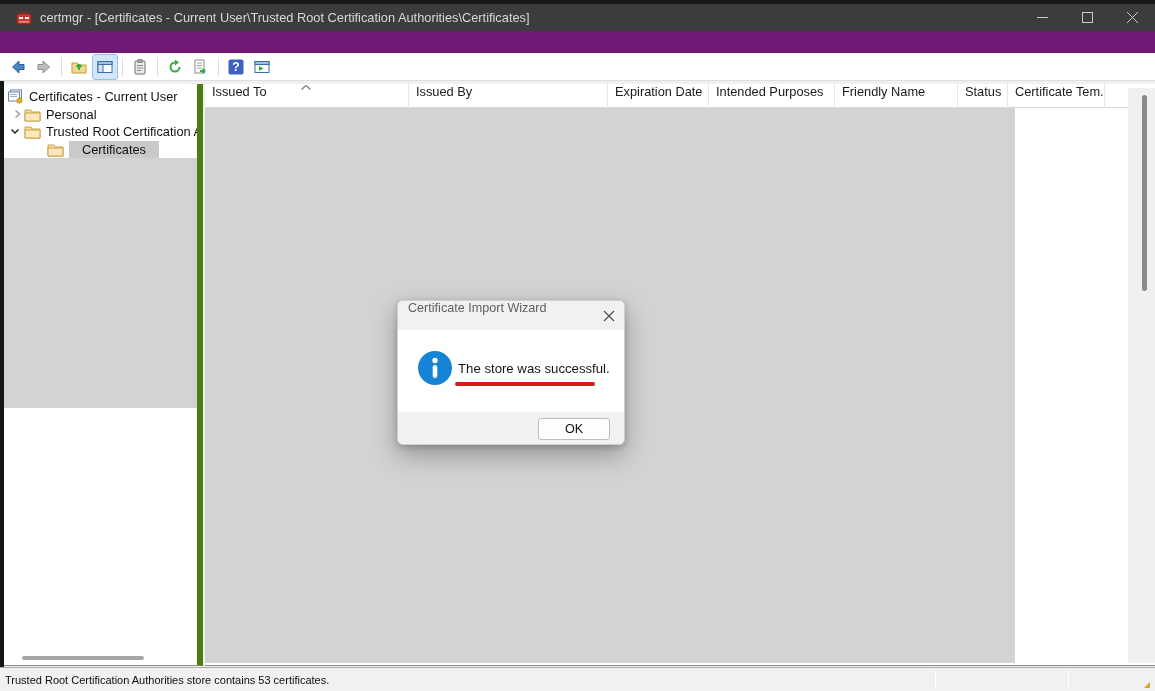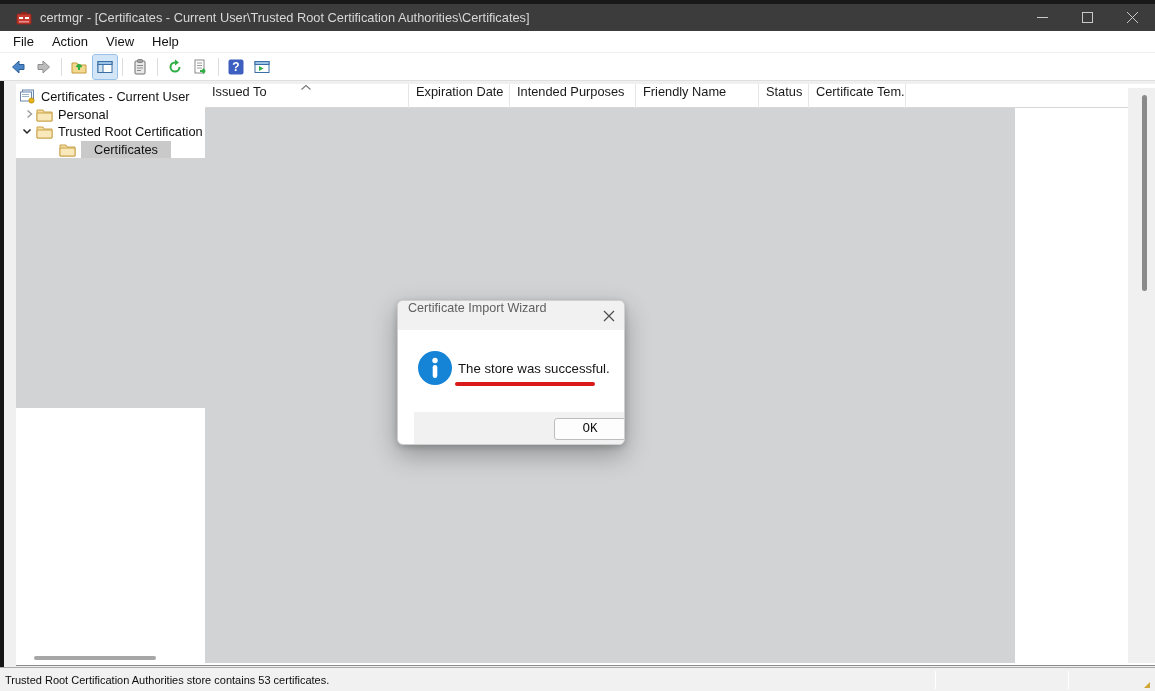--- a/index.html
+++ b/index.html
@@ -26,21 +26,21 @@
   .tool-btn{width:24px;height:24px;margin:0 1px;display:flex;align-items:center;justify-content:center;border-radius:2px;}
   .tool-btn.active{background:#d3e6f8;outline:1px solid #98c1ea;}
   .tool-sep{width:1px;height:18px;background:#dcdcdc;margin:0 4px;}
   .toolbar .first{margin-left:6px;}
 
   
   .workarea{left:0;top:81px;width:1155px;height:586px;background:#f0f0f0;}
   .left-dark-strip{left:0;top:81px;width:4px;height:586px;background:#161616;}
 
   
-  .tree-pane{left:16px;top:84px;width:199px;height:582px;background:#ffffff;border-right:4px solid #4d7c0f;border-bottom:1px solid #8a8a8a;overflow:hidden;}
+  .tree-pane{left:4px;top:84px;width:199px;height:582px;background:#ffffff;border-right:6px solid #4d7c0f;border-bottom:1px solid #8a8a8a;overflow:hidden;}
   .tree-row{position:absolute;left:0;width:100%;height:18px;display:flex;align-items:center;white-space:nowrap;}
   .tree-row .chev{width:14px;height:14px;display:flex;align-items:center;justify-content:center;flex:0 0 14px;}
   .tree-row .ico{width:17px;height:15px;flex:0 0 17px;margin-right:5px;}
   .tree-label{font-size:12.8px;color:#111;}
   .tree-label.selected{background:#c9c9c9;padding:1px 13px;}
   .tree-gray{position:absolute;left:0;top:74px;width:198px;height:250px;background:#d1d3d4;}
   .tree-hscroll{position:absolute;left:18px;top:572px;width:122px;height:4px;background:#a6a6a6;border-radius:2px;}
 
   
   .list-pane{left:205px;top:84px;width:950px;height:582px;background:#ffffff;border-bottom:1px solid #8a8a8a;overflow:hidden;}
@@ -61,21 +61,21 @@
   
   .dialog{left:397px;top:300px;width:228px;height:145px;background:#ffffff;border:1px solid #cfcfcf;border-radius:6px;
           box-shadow:0 10px 26px rgba(0,0,0,0.30), 0 2px 6px rgba(0,0,0,0.18);overflow:hidden;}
   .dlg-title{position:absolute;left:0;top:0;width:100%;height:29px;background:#f1f1f1;display:flex;align-items:flex-start;}
   .dlg-title-text{margin-left:10px;font-size:12.6px;color:#5f5f5f;}
   .dlg-close{position:absolute;right:8px;top:7px;width:15px;height:15px;display:flex;align-items:center;justify-content:center;}
   .dlg-body{position:absolute;left:0;top:29px;width:100%;height:82px;background:#ffffff;}
   .dlg-info{position:absolute;left:20px;top:21px;width:34px;height:34px;}
   .dlg-msg{position:absolute;left:60px;top:31px;font-size:13.2px;color:#141414;white-space:nowrap;}
   .dlg-underline{position:absolute;left:57px;top:52px;width:140px;height:3.5px;background:#d81a1a;border-radius:2px;}
-  .dlg-footer{position:absolute;left:16px;top:111px;width:100%;height:34px;background:#f1f1f1;font-family:Liberation Mono, monospace;}
+  .dlg-footer{position:absolute;left:0;top:111px;width:100%;height:34px;background:#f1f1f1;}
   .ok-btn{position:absolute;right:14px;top:6px;width:72px;height:22px;background:#fdfdfd;border:1px solid #bdbdbd;border-radius:3px;
           display:flex;align-items:center;justify-content:center;font-size:12.6px;color:#111;}
 </style>
 </head>
 <body>
 
 <div class="app">
 
   <div class="abs top-strip"></div>
   <div class="abs titlebar">
@@ -99,26 +99,20 @@
           </svg>
       </div>
       <div class="win-btn">
         <svg width="11" height="11" viewBox="0 0 11 11">
             <path d="M0,0 L11,11 M11,0 L0,11" stroke="#c9c9c9" stroke-width="1"></path>
           </svg>
       </div>
     </div>
   </div>
 
-  <div class="abs menubar">
-    <div class="menu-item">File</div>
-    <div class="menu-item">Action</div>
-    <div class="menu-item">View</div>
-    <div class="menu-item">Help</div>
-  </div>
 
   <div class="abs toolbar">
     <div class="tool-btn first">
       <svg width="18" height="18" viewBox="0 0 18 18">
         <path d="M10,3 L3.5,9 L10,15 L10,11.5 L15,11.5 L15,6.5 L10,6.5 Z" fill="#4a86c8" stroke="#2d5f96" stroke-width="1"></path>
       </svg>
     </div>
     <div class="tool-btn">
       <svg width="18" height="18" viewBox="0 0 18 18">
         <path d="M8,3 L14.5,9 L8,15 L8,11.5 L3,11.5 L3,6.5 L8,6.5 Z" fill="#bcbcbc" stroke="#8f8f8f" stroke-width="1"></path>
@@ -230,20 +224,23 @@
   </div>
 
   <div class="abs list-pane">
     <div class="hdr-row">
       <div class="hdr-col" style="width:204px;">
         <span>Issued To</span>
         <svg class="sort-caret" viewBox="0 0 12 7">
           <path d="M1.5,5.5 L6,1.5 L10.5,5.5" fill="none" stroke="#7a7a7a" stroke-width="1.2"></path>
         </svg>
       </div>
+      <div class="hdr-col" style="width:199px;">
+          <span>Issued By</span>
+        </div>
       <div class="hdr-col" style="width:101px;">
           <span>Expiration Date</span>
         </div>
       <div class="hdr-col" style="width:126px;">
           <span>Intended Purposes</span>
         </div>
       <div class="hdr-col" style="width:123px;">
           <span>Friendly Name</span>
         </div>
       <div class="hdr-col" style="width:50px;">

